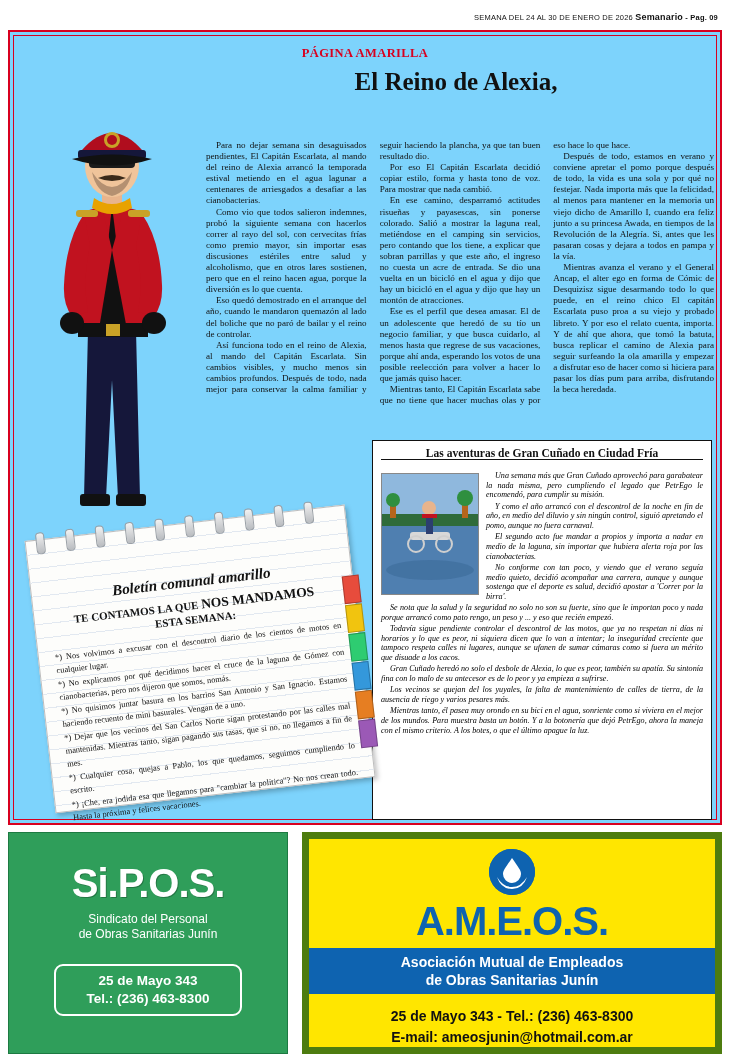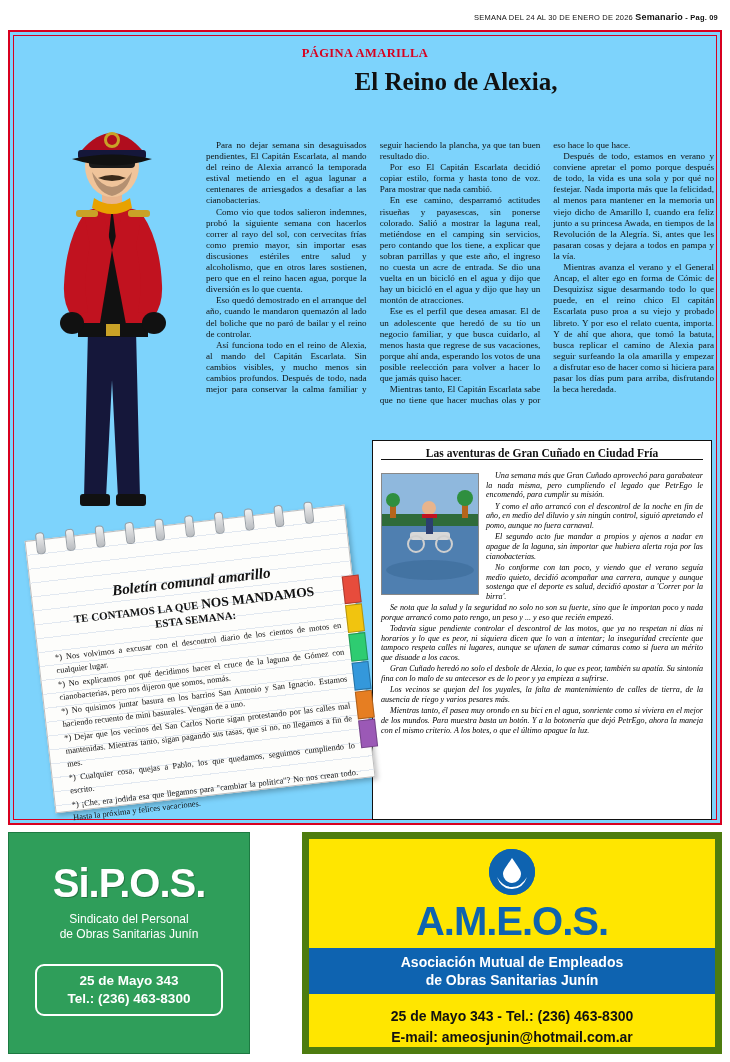--- a/index.html
+++ b/index.html
@@ -141,21 +141,21 @@
     position:absolute;top:0;width:7px;height:20px;
     border:1.6px solid #9aa0a6;border-radius:4px;
     background:linear-gradient(180deg,#f2f2f2,#b9bcc0);
   }
   
   .tabs{position:absolute;right:-7px;top:70px;width:16px;height:170px;}
   .tab{position:absolute;right:0;width:15px;height:26px;border:1px solid rgba(0,0,0,.25);}
 
   
   .ad-left{
-    position:absolute;left:8px;top:832px;width:242px;height:222px;
+    position:absolute;left:8px;top:832px;width:280px;height:222px;
     background:#2f9e5a;
     border:1px solid #1d7a42;
     box-sizing:border-box;
     color:#fff;text-align:center;
   }
   .sipos{
     margin-top:28px;
     font-family:"Liberation Sans", sans-serif;
     font-weight:bold;font-size:40px;letter-spacing:-1px;color:#fff;
     text-shadow:1px 1px 0 rgba(0,0,0,.25);
@@ -295,21 +295,21 @@
           <rect x="40" y="40" width="15" height="4" fill="#c1121f"></rect>
           <rect x="8" y="30" width="6" height="14" fill="#b5651d"></rect>
           <circle cx="11" cy="26" r="7" fill="#2f8f3f"></circle>
           <rect x="80" y="28" width="6" height="16" fill="#b5651d"></rect>
           <circle cx="83" cy="24" r="8" fill="#2f8f3f"></circle>
         </svg>
       </div>
       <div class="gctext">
         <p>Una semana más que Gran Cuñado aprovechó para garabatear la nada misma, pero cumpliendo el legado que PetrEgo le encomendó, para cumplir su misión.</p>
         <p>Y como el año arrancó con el descontrol de la noche en fin de año, en medio del diluvio y sin ningún control, siguió apretando el pomo, aunque no fuera carnaval.</p>
-        <p>El segundo acto fue mandar a propios y ajenos a nadar en apague de la laguna, sin importar que hubiera alerta roja por las cianobacterias.</p>
+        <p>El segundo acto fue mandar a propios y importa a nadar en medio de la laguna, sin importar que hubiera alerta roja por las cianobacterias.</p>
         <p>No conforme con tan poco, y viendo que el verano seguía medio quieto, decidió acompañar una carrera, aunque y aunque sostenga que el deporte es salud, decidió apostar a 'Correr por la birra'.</p>
         <p>Se nota que la salud y la seguridad no solo no son su fuerte, sino que le importan poco y nada porque arrancó como pato rengo, un peso y ... y eso que recién empezó.</p>
         <p>Todavía sigue pendiente controlar el descontrol de las motos, que ya no respetan ni días ni horarios y lo que es peor, ni siquiera dicen que lo van a intentar; la inseguridad creciente que tampoco respeta calles ni lugares, aunque se ufanen de sumar cámaras como si fuera un mérito que disuade a los cacos.</p>
         <p>Gran Cuñado heredó no solo el desbole de Alexia, lo que es peor, también su apatía. Su sintonía fina con lo malo de su antecesor es de lo peor y ya empieza a sufrirse.</p>
         <p>Los vecinos se quejan del los yuyales, la falta de mantenimiento de calles de tierra, de la ausencia de riego y varios pesares más.</p>
         <p>Mientras tanto, él pasea muy orondo en su bici en el agua, sonriente como si viviera en el mejor de los mundos. Para muestra basta un botón. Y a la botonería que dejó PetrEgo, ahora la maneja con el mismo criterio. A los botes, o que el último apague la luz.</p>
       </div>
     </div>
 
     <div class="boletin">

